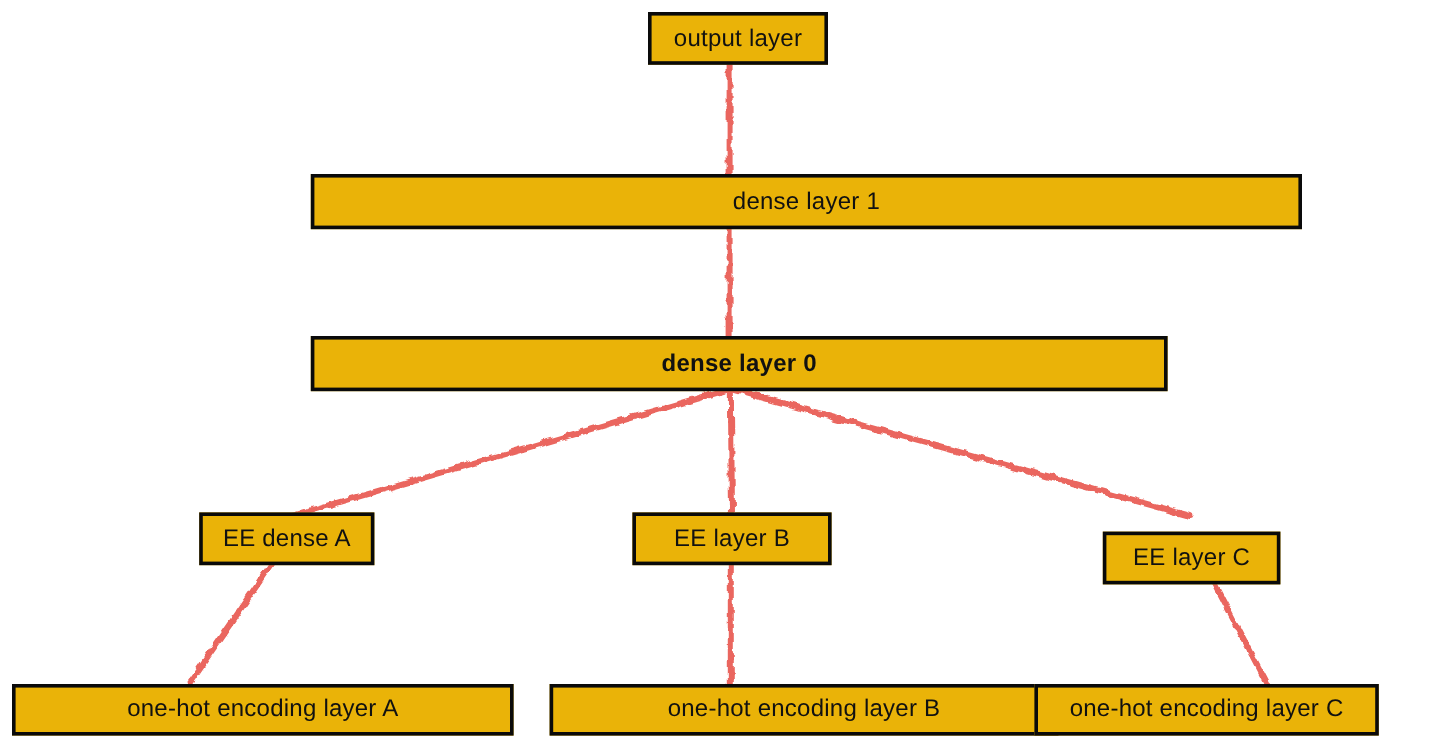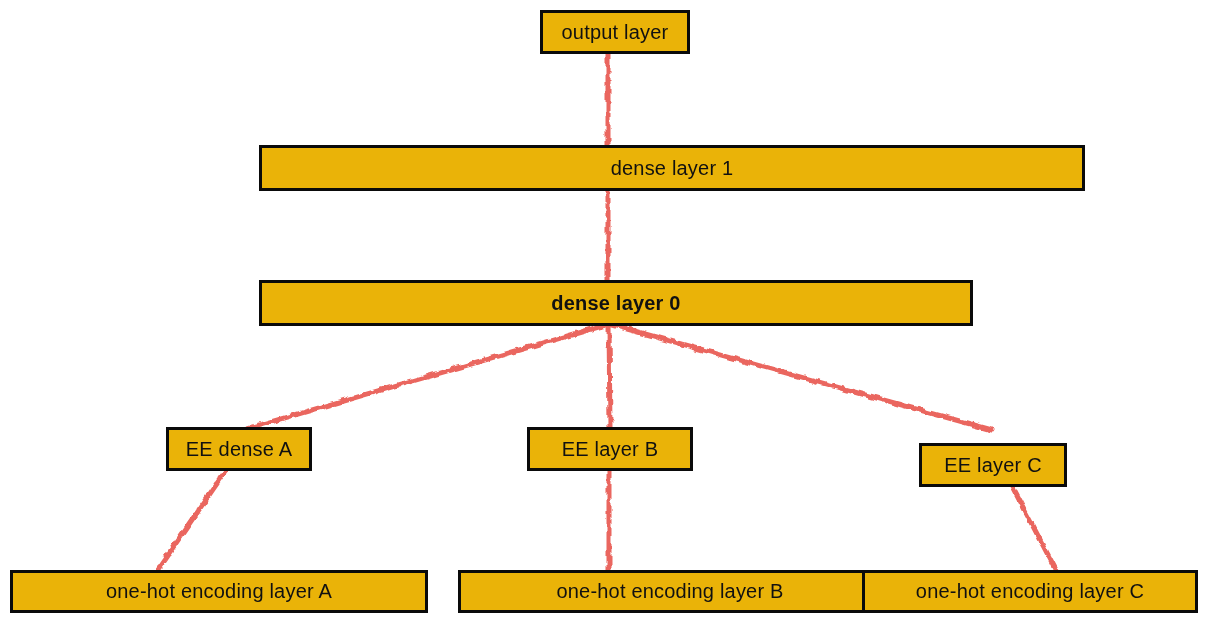--- a/index.html
+++ b/index.html
@@ -39,21 +39,21 @@
   }
   
   #n-output  { left: 540px; top: 10px;  width: 150px; height: 44px; }
   #n-dense1  { left: 259px; top: 145px; width: 826px; height: 46px; }
   #n-dense0  { left: 259px; top: 280px; width: 714px; height: 46px; font-weight: bold; }
   #n-eea     { left: 166px; top: 427px; width: 146px; height: 44px; }
   #n-eeb     { left: 527px; top: 427px; width: 166px; height: 44px; }
   #n-eec     { left: 919px; top: 427px; width: 148px; height: 44px; margin-top: 16px; }
   #n-oha     { left: 10px;  top: 570px; width: 418px; height: 43px; }
   #n-ohb     { left: 458px; top: 570px; width: 424px; height: 43px; }
-  #n-ohc     { left: 862px; top: 570px; width: 336px; height: 43px; }
+  #n-ohc     { left: 862px; top: 570px; width: 287px; height: 43px; }
 </style>
 </head>
 <body>
 
 <div class="canvas">
 
   <svg id="edges-layer" viewBox="0 0 1206 624" xmlns="http://www.w3.org/2000/svg">
     <defs>
       <filter id="roughen" filterUnits="userSpaceOnUse" x="-20" y="-20" width="1246" height="664">
         <feTurbulence type="fractalNoise" baseFrequency="0.12" numOctaves="2" seed="11" result="noise"></feTurbulence>

